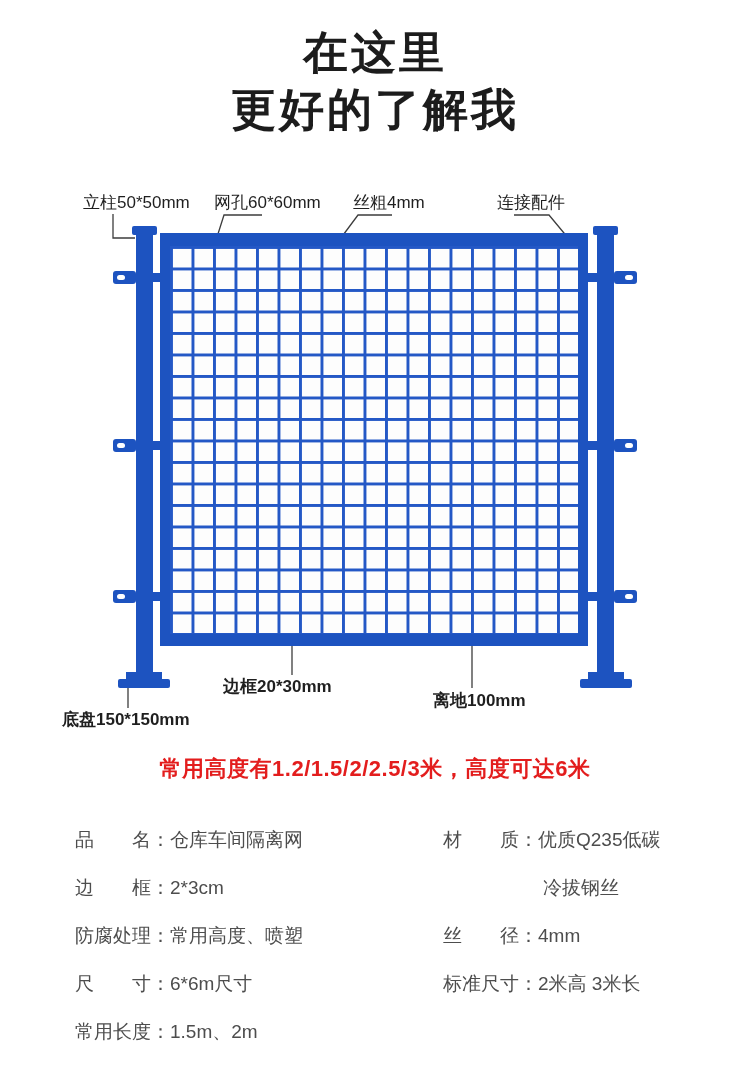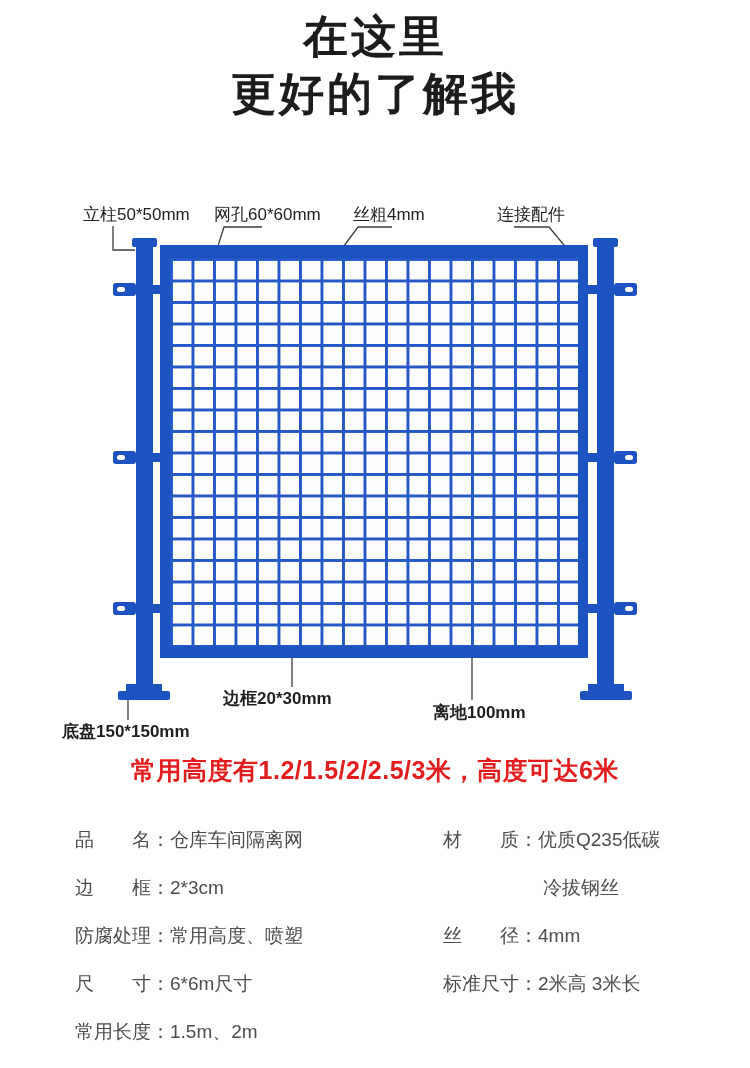--- a/index.html
+++ b/index.html
@@ -6,33 +6,33 @@
   html, body { width: 750px; background: #ffffff; }
   body {
     height: 1068px;
     overflow: hidden;
     font-family: "Liberation Sans", "DejaVu Sans", sans-serif;
     color: #1f1f1f;
     position: relative;
   }
 
   
-  .title-block { padding-top: 8px; text-align: center; }
+  .title-block { padding-top: 24px; text-align: center; }
   .title-line {
     font-size: 45px;
     line-height: 57px;
     font-weight: 900;
     letter-spacing: 3px;
     color: #1c1c1c;
   }
 
   
   .diagram {
     position: absolute;
-    left: 0; top: 190px;
+    left: 0; top: 178px;
     width: 622px; height: 560px; padding-left: 22px;
   }
   .callout {
     position: absolute;
     font-size: 17px;
     line-height: 22px;
     color: #1f1f1f;
     white-space: nowrap;
   }
   .leader-svg {
@@ -105,21 +105,21 @@
     color: #1f1f1f;
     white-space: nowrap;
   }
 
   
   .note {
     position: absolute;
     left: 0; top: 754px;
     width: 750px;
     text-align: center;
-    font-size: 25px;
+    font-size: 22px;
     font-weight: 700;
     color: #e31d1d;
     letter-spacing: 0.5px;
   }
 
   
   .specs {
     position: absolute;
     left: 75px; top: 816px;
     width: 620px;

